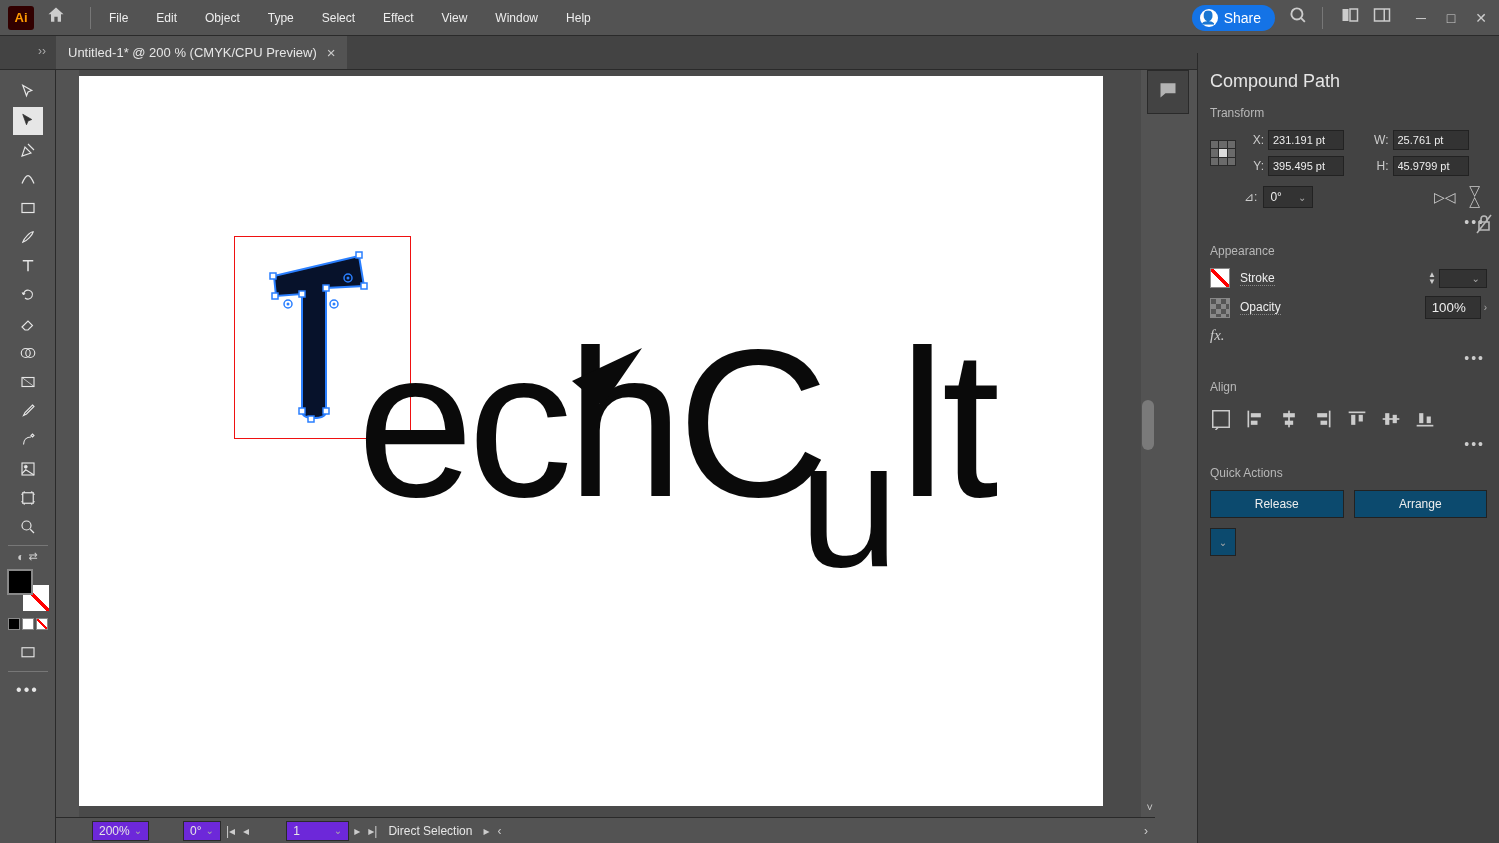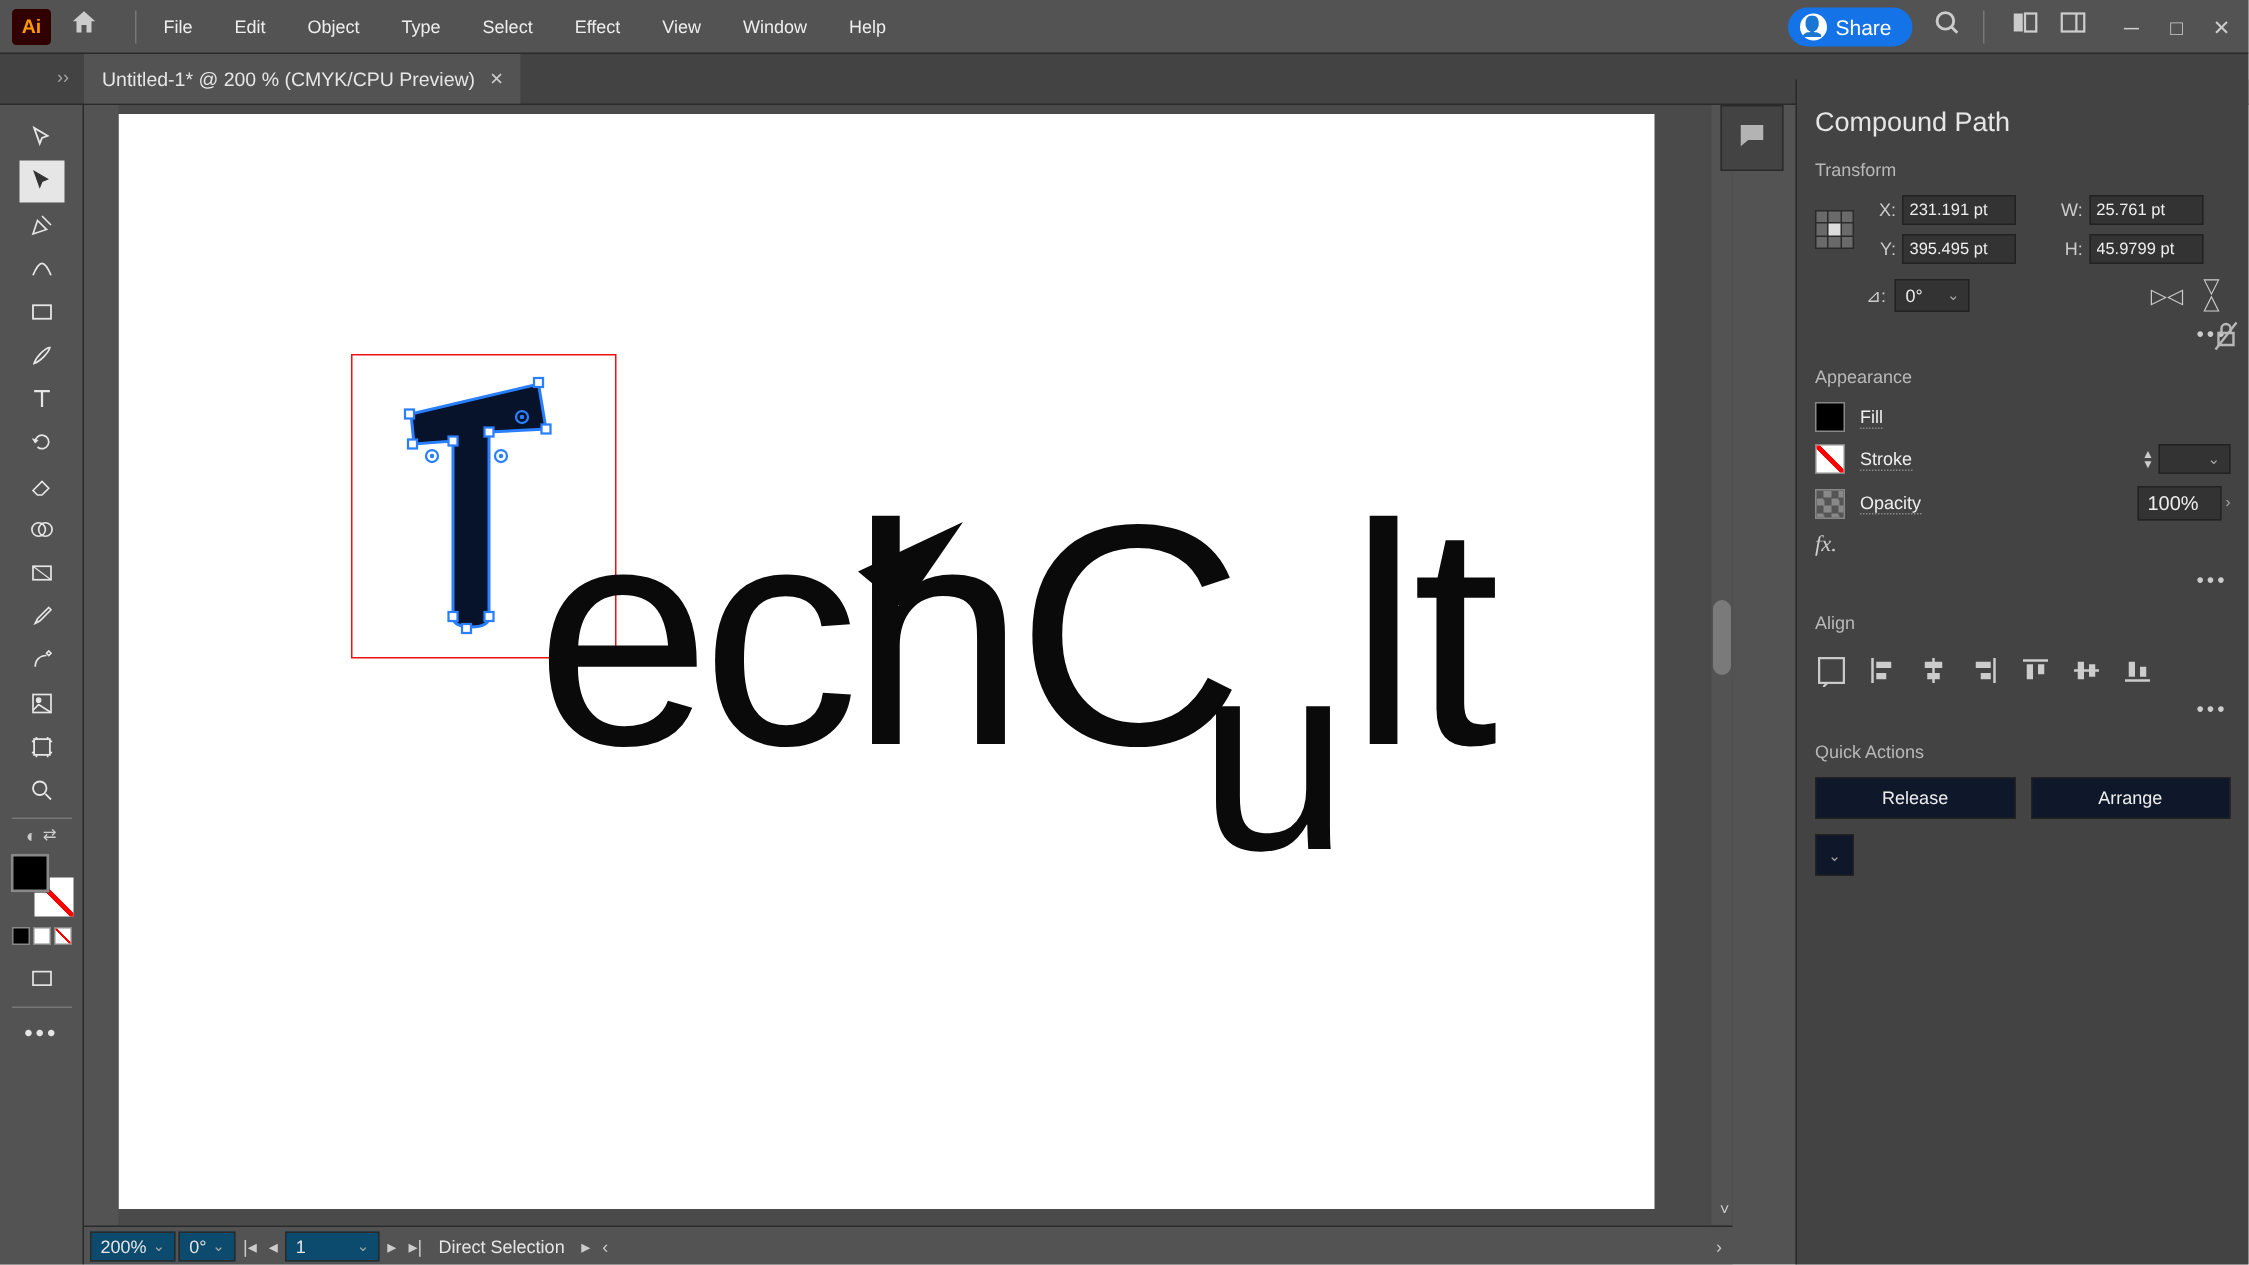--- a/index.html
+++ b/index.html
@@ -43,21 +43,21 @@
 .canvas-wrap { position: absolute; left: 56px; top: 70px; right: 400px; bottom: 26px; background: #4a4a4a; overflow: hidden; }
 .artboard { position: absolute; left: 0; top: 6px; width: 1024px; height: 730px; background: #fff; }
 .selected-T { position: absolute; left: 185px; top: 170px; width: 120px; height: 180px; }
 .sel-box { position: absolute; left: 155px; top: 160px; width: 177px; height: 203px; border: 1.5px solid #ef1111; }
 .scroll-v { position: absolute; right: 0; top: 0; bottom: 0; width: 14px; background: #535353; }
 .scroll-thumb-v { position: absolute; right: 1px; width: 12px; height: 50px; background: #7a7a7a; border-radius: 6px; top: 330px; }
 .scroll-chev { position:absolute; right:2px; color:#ccc; font-size:11px;}
 
 
 .status-bar { position: absolute; left: 56px; bottom: 0; right: 355px; height: 26px; background: #535353; display: flex; align-items: center; color: #e6e6e6; font-size: 12px; border-top:1px solid #2a2a2a; gap:2px; padding:0 4px;}
-.status-seg { display:flex; align-items:center; padding:0 6px; height:20px; background:#0c4a6e; border:1px solid #2a2a2a; gap:4px;}
+.status-seg { display:flex; align-items:center; padding:0 6px; height:20px; background:#6d28d9; border:1px solid #2a2a2a; gap:4px;margin-left:32px;}
 .status-icn { color:#ccc; padding:0 3px; cursor:pointer;}
 .status-mid { margin:16px auto; background:none; border:none;}
 
 
 .dock-strip { position: absolute; right: 302px; top: 70px; width: 42px; height: 44px; background: #434343; display:flex; align-items:center; justify-content:center; border:1px solid #2a2a2a;}
 .dock-strip .icn { color:#b3b3b3; font-size:18px;}
 
 
 .props { position: absolute; right: 0; top: 53px; width: 302px; bottom: 0; background: #434343; color: #ccc; font-size: 12px; border-left: 1px solid #2a2a2a; overflow:hidden;}
 .props-tabs { display: flex; height: 34px; align-items: stretch; border-bottom: 1px solid #2a2a2a; padding-left:10px;}
@@ -83,21 +83,21 @@
 .sw-box.none::after{content:'';position:absolute;inset:0;background:linear-gradient(to top right, transparent 44%, red 44%, red 56%, transparent 56%);}
 .sw-box.checker{background:repeating-conic-gradient(#888 0 25%, #555 0 50%) 0 0/10px 10px;}
 .app-label { color:#eee; border-bottom:1px dotted #888;}
 .stroke-drop { margin-left:auto; display:flex; gap:3px; align-items:center;}
 .spin { display:flex; flex-direction:column; font-size:8px; color:#ccc; line-height:7px;}
 .opacity-in { background:#333; border:1px solid #222; color:#eee; padding:3px 6px; width:56px;}
 .fx { font-style:italic; font-family:serif; font-size:15px; color:#ccc; margin-top:6px;}
 .align-row { display:flex; gap:12px; margin:14px 0 6px;}
 .align-icn { width:22px; height:22px; color:#ccc; cursor:pointer; display:flex; align-items:center; justify-content:center;}
 .qa-row { display:flex; gap:10px; margin:10px 0;}
-.qa-btn { flex:1; background:#0f172a; border:1px solid #222; color:#eee; padding:6px 0; text-align:center; cursor:pointer; font-size:12px;}
+.qa-btn { flex:1; background:#0c4a6e; border:1px solid #222; color:#eee; padding:6px 0; text-align:center; cursor:pointer; font-size:12px;}
 .qa-full { display:flex; gap:6px;}
 .qa-full .qa-btn{flex:1;}
 .qa-full .side{width:26px; flex:0 0 26px;}
 .side-icns { position:absolute; right:6px; display:flex; flex-direction:column; gap:16px; align-items:center; color:#b8b8b8;}
 .side-icns.t1 { top:160px;}
 .lock-slash { font-size:17px; position:relative;}
 .flip-icn { font-size:14px;}
 </style>
 </head>
 <body>
@@ -393,24 +393,20 @@
         </div>
       <span style="margin-left:auto;display:flex;gap:10px;">
         <span class="flip-icn">▷◁</span>
         <span class="flip-icn" style="transform:rotate(90deg);display:inline-block">▷◁</span>
       </span>
     </div>
     <div class="more-dots">•••</div>
 
     <div class="sub-title">Appearance</div>
     <div class="app-row">
-      <div class="sw-box black"></div>
-      <span class="app-label">Fill</span>
-    </div>
-    <div class="app-row">
       <div class="sw-box none"></div>
       <span class="app-label">Stroke</span>
       <div class="stroke-drop">
         <div class="spin">
             <span>▲</span>
             <span>▼</span>
           </div>
         <div class="drop" style="width:48px">
             <span></span>
             <span class="chev">⌄</span>

